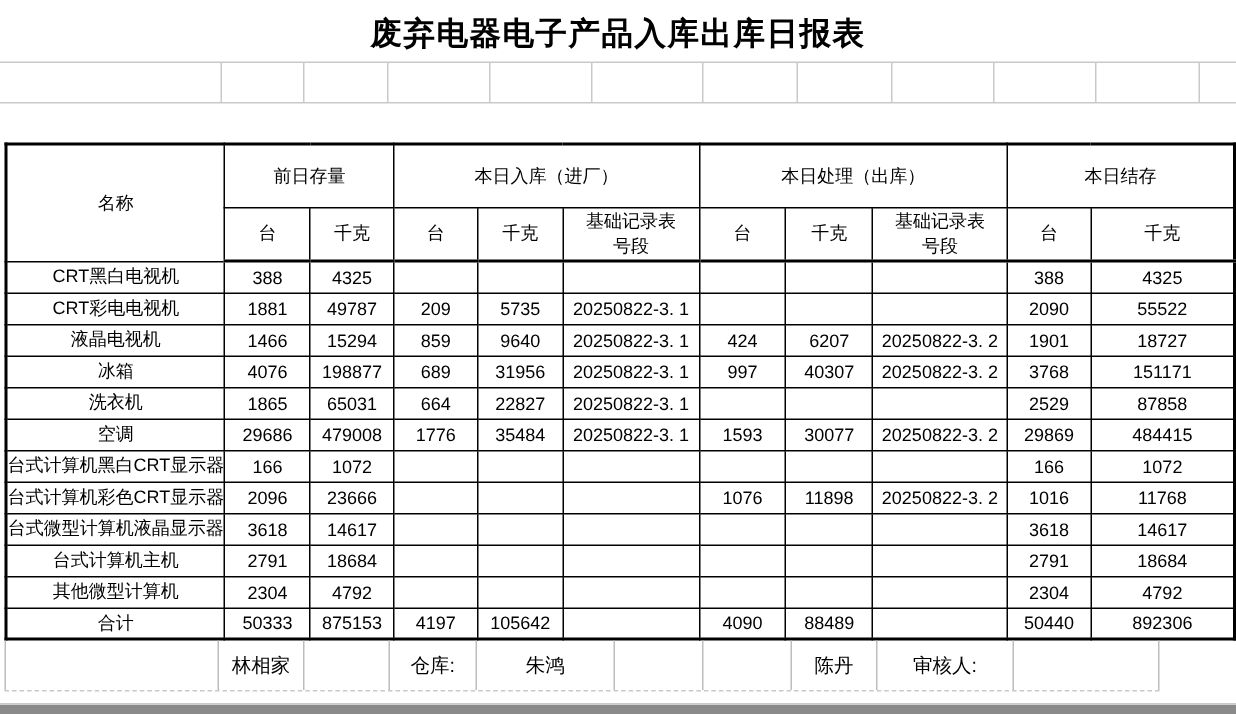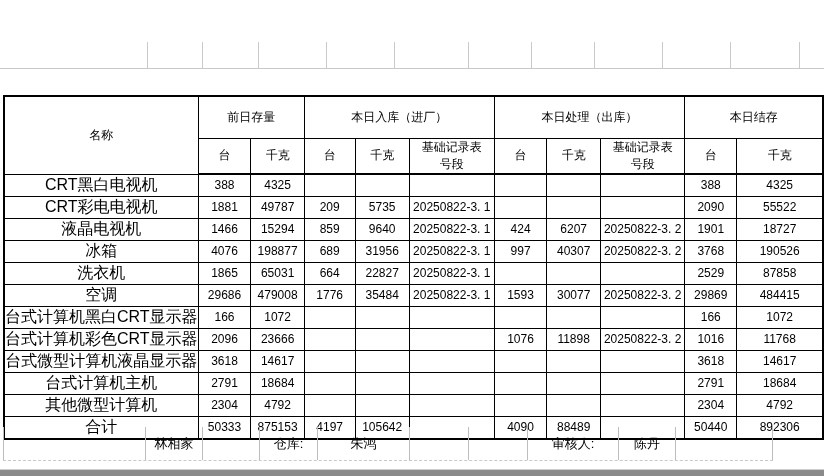--- a/index.html
+++ b/index.html
@@ -31,41 +31,42 @@
     border:2px solid var(--border);background:#fff;
   }
   .report th,.report td{
     border:1px solid var(--border);text-align:center;vertical-align:middle;
     font-weight:normal;font-size:12px;padding:0;white-space:pre-line;overflow:hidden;
   }
   .report thead tr.grp{height:42px;}
   .report thead tr.sub{height:36px;}
   .report thead tr.sub th{border-bottom:2px solid var(--border);}
   .report tbody tr{height:21px;}
-  .report td.name{white-space:nowrap;font-size:16px;margin-left:23px;}
+  .report td.name{white-space:nowrap;font-size:12px;margin-left:23px;}
   .footer{
     position:absolute;top:427px;left:3px;height:33px;display:flex;
     border-bottom:1px dashed var(--gridline);
   }
   .footer .fcell{
     flex:none;box-sizing:border-box;border-right:1px solid var(--fsep);
     display:flex;align-items:center;justify-content:center;
     font-size:13px;white-space:nowrap;
   }
   .footer .fcell:first-child{border-left:1px solid var(--fsep);}
   .bottombar{
     position:absolute;left:0;bottom:0;width:100%;height:6px;
     background:var(--bottom_bar);border-top:1px solid #cfcfcf;
   }
 </style>
 </head>
 <body>
 
 <div class="sheet">
 
+  <div class="title">废弃电器电子产品入库出库日报表</div>
 
   <div class="gridrow row2" id="row2">
       <div class="vline" style="left: 147px;"></div>
       <div class="vline" style="left: 202px;"></div>
       <div class="vline" style="left: 258px;"></div>
       <div class="vline" style="left: 326px;"></div>
       <div class="vline" style="left: 394px;"></div>
       <div class="vline" style="left: 468px;"></div>
       <div class="vline" style="left: 531px;"></div>
       <div class="vline" style="left: 594px;"></div>
@@ -156,21 +157,21 @@
           <td class="name">冰箱</td>
           <td>4076</td>
           <td>198877</td>
           <td>689</td>
           <td>31956</td>
           <td>20250822-3. 1</td>
           <td>997</td>
           <td>40307</td>
           <td>20250822-3. 2</td>
           <td>3768</td>
-          <td>190526</td>
+          <td>151171</td>
         </tr>
         <tr>
           <td class="name">洗衣机</td>
           <td>1865</td>
           <td>65031</td>
           <td>664</td>
           <td>22827</td>
           <td>20250822-3. 1</td>
           <td></td>
           <td></td>
@@ -273,20 +274,20 @@
   </table>
 
   <div class="footer" id="footer">
       <div class="fcell" style="width: 143px;"></div>
       <div class="fcell" style="width: 57px; text-align: center;">林相家</div>
       <div class="fcell" style="width: 57px;"></div>
       <div class="fcell" style="width: 58px;">仓库:</div>
       <div class="fcell" style="width: 92px; font-family: Liberation Serif, serif;">朱鸿</div>
       <div class="fcell" style="width: 59px;"></div>
       <div class="fcell" style="width: 59px;"></div>
+      <div class="fcell" style="width: 57px;">陈丹</div>
       <div class="fcell" style="width: 91px;">审核人:</div>
-      <div class="fcell" style="width: 57px;">陈丹</div>
       <div class="fcell" style="width: 97px;"></div>
     </div>
 
   <div class="bottombar"></div>
 
 </div>
 
 </body></html>

